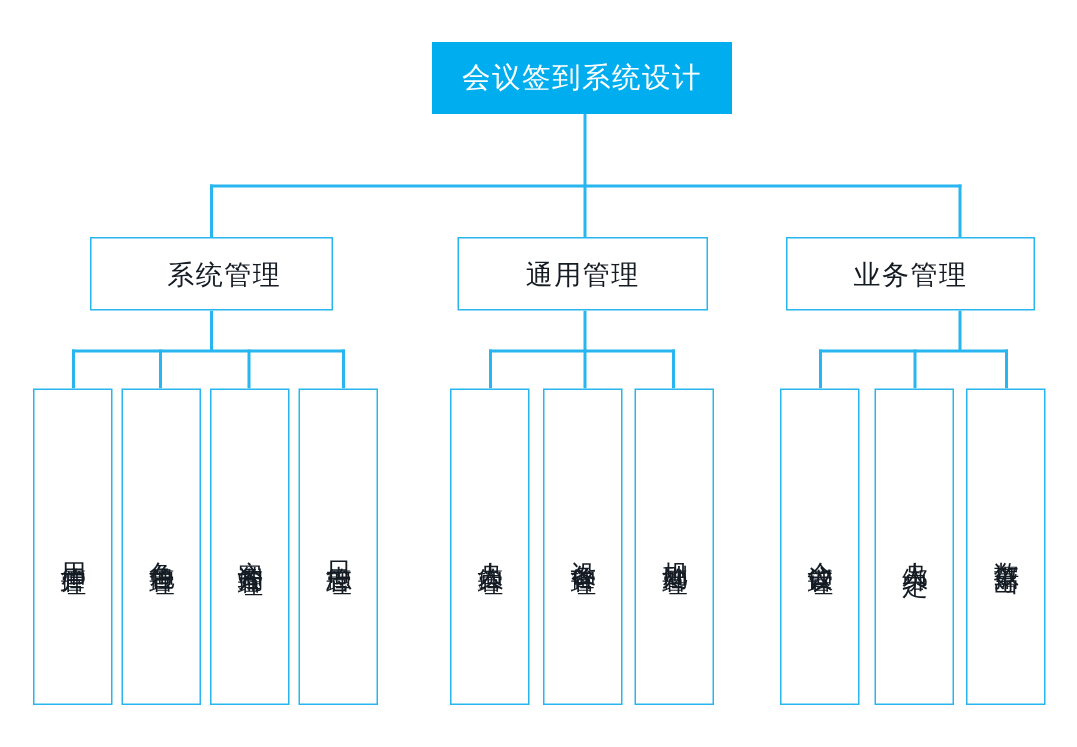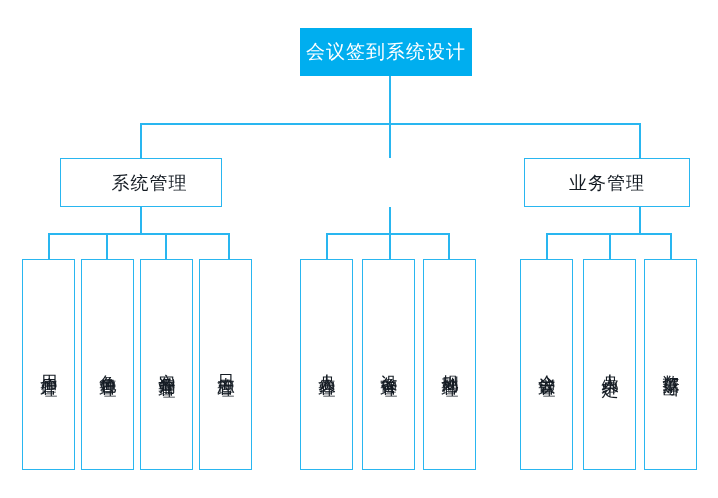--- a/index.html
+++ b/index.html
@@ -78,26 +78,29 @@
   <div class="conn" style="left:326px; top:233px; width:2px; height:26px;"></div>
   <div class="conn" style="left:389px; top:233px; width:2px; height:26px;"></div>
   <div class="conn" style="left:448px; top:233px; width:2px; height:26px;"></div>
 
   <div class="conn" style="left:639px; top:207px; width:2px; height:27px;"></div>
   <div class="conn" style="left:546px; top:233px; width:126px; height:2px;"></div>
   <div class="conn" style="left:546px; top:233px; width:2px; height:26px;"></div>
   <div class="conn" style="left:609px; top:233px; width:2px; height:26px;"></div>
   <div class="conn" style="left:670px; top:233px; width:2px; height:26px;"></div>
 
-  <div class="node node-root" style="left:300px; top:28px; width:172px; height:48px;">
+  <div class="node node-root" style="left:288px; top:28px; width:200px; height:48px;">
     <span>会议签到系统设计</span>
   </div>
 
   <div class="node node-branch" style="left:60px; top:158px; width:162px; height:49px;padding-left:17px;">
     <span>系统管理</span>
+  </div>
+  <div class="node node-branch" style="left:305px; top:158px; width:167px; height:49px;">
+    <span>通用管理</span>
   </div>
   <div class="node node-branch" style="left:524px; top:158px; width:166px; height:49px;justify-content:center;">
     <span>业务管理</span>
   </div>
 
   <div class="node node-leaf" style="left:22px; top:259px; width:53px; height:211px;">
     <span class="vtext">用户管理</span>
   </div>
   <div class="node node-leaf" style="left:81px; top:259px; width:53px; height:211px;">
     <span class="vtext">角色管理</span>

